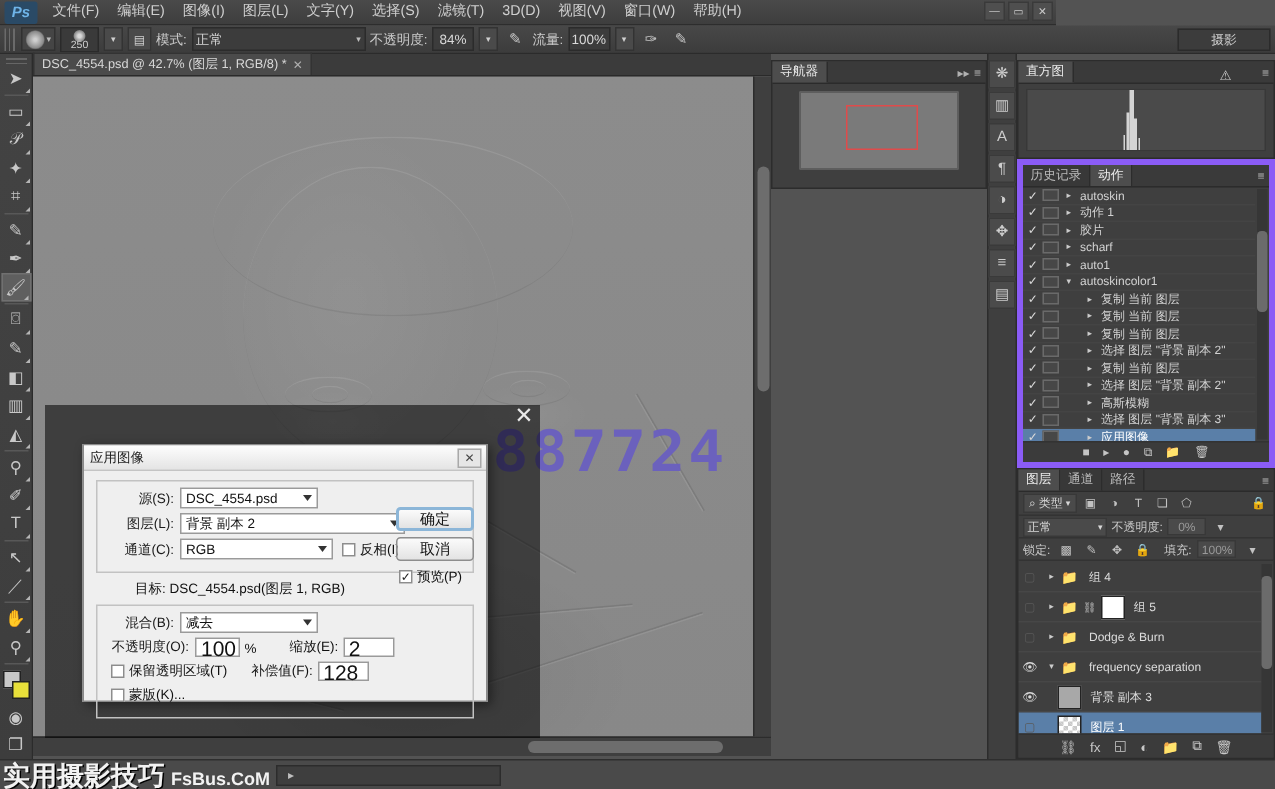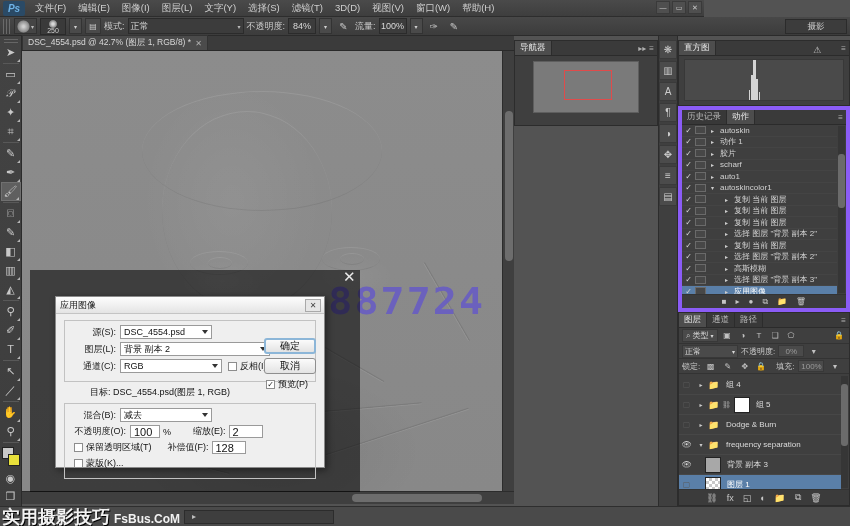--- a/index.html
+++ b/index.html
@@ -208,21 +208,21 @@
   .fsel {
     height: 14px; background: #fff; border: 1px solid #9a9a9a;
     display: flex; align-items: center; padding: 0 12px 0 3px;
     font-size: 9px; color: #111; position: relative;
   }
   .fsel .caret { position: absolute; right: 3px; top: 4px;
     width: 0;height:0;border-left:3px solid transparent;border-right:3px solid transparent;
     border-top:4px solid #333; }
   .finput {
     height: 13px; background: #fff; border: 1px solid #9a9a9a;
-    display: flex; align-items: center; padding: 0 3px; font-size: 11px; color: #111;
+    display: flex; align-items: center; padding: 0 3px; font-size: 14px; color: #111;
   }
   .cb { width: 9px; height: 9px; border: 1px solid #8d8d8d; background: #fff;
     display: inline-flex; align-items: center; justify-content: center;
     font-size: 8px; color: #222; margin-right: 3px; }
   .cb.checked::after { content: "✓"; font-size: 8px; line-height: 8px; color:#222; }
   .dlg-btn {
     width: 52px; height: 16px; background: linear-gradient(#fbfbfb,#e3e3e3);
     border: 1px solid #8e8e8e; border-radius: 3px;
     display: flex; align-items: center; justify-content: center;
     font-size: 10px; color: #111; margin-bottom: 4px;

